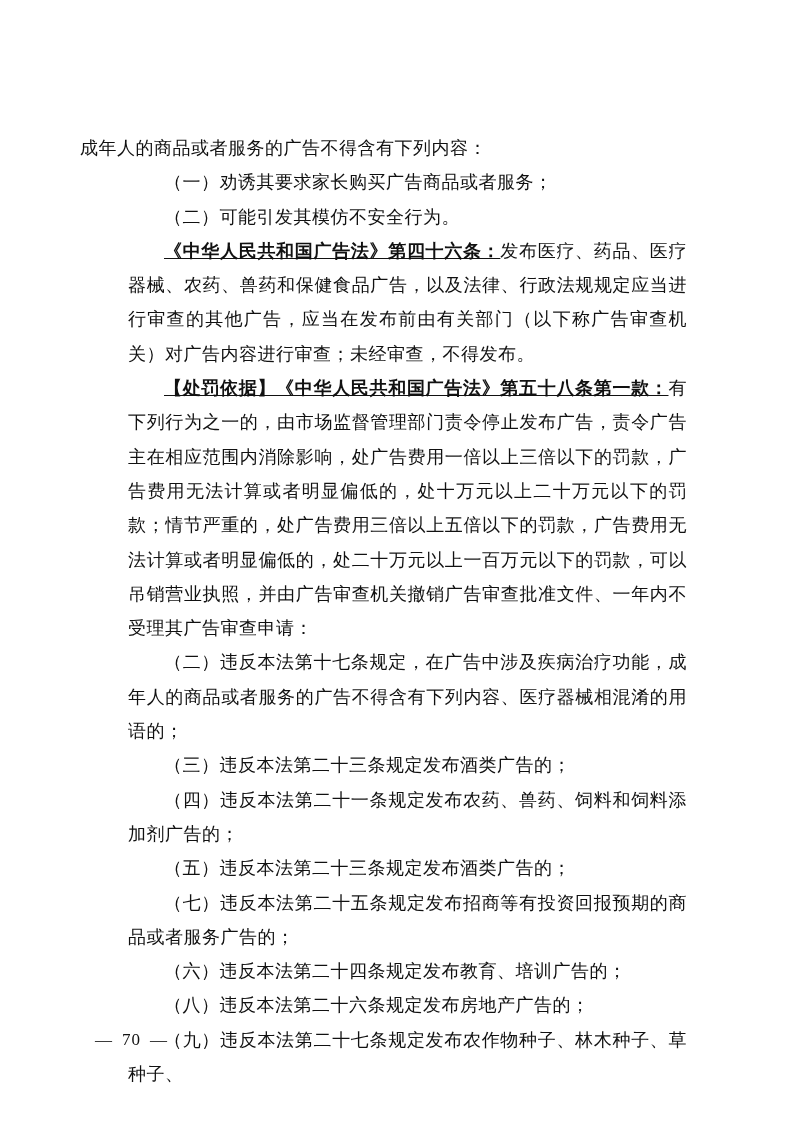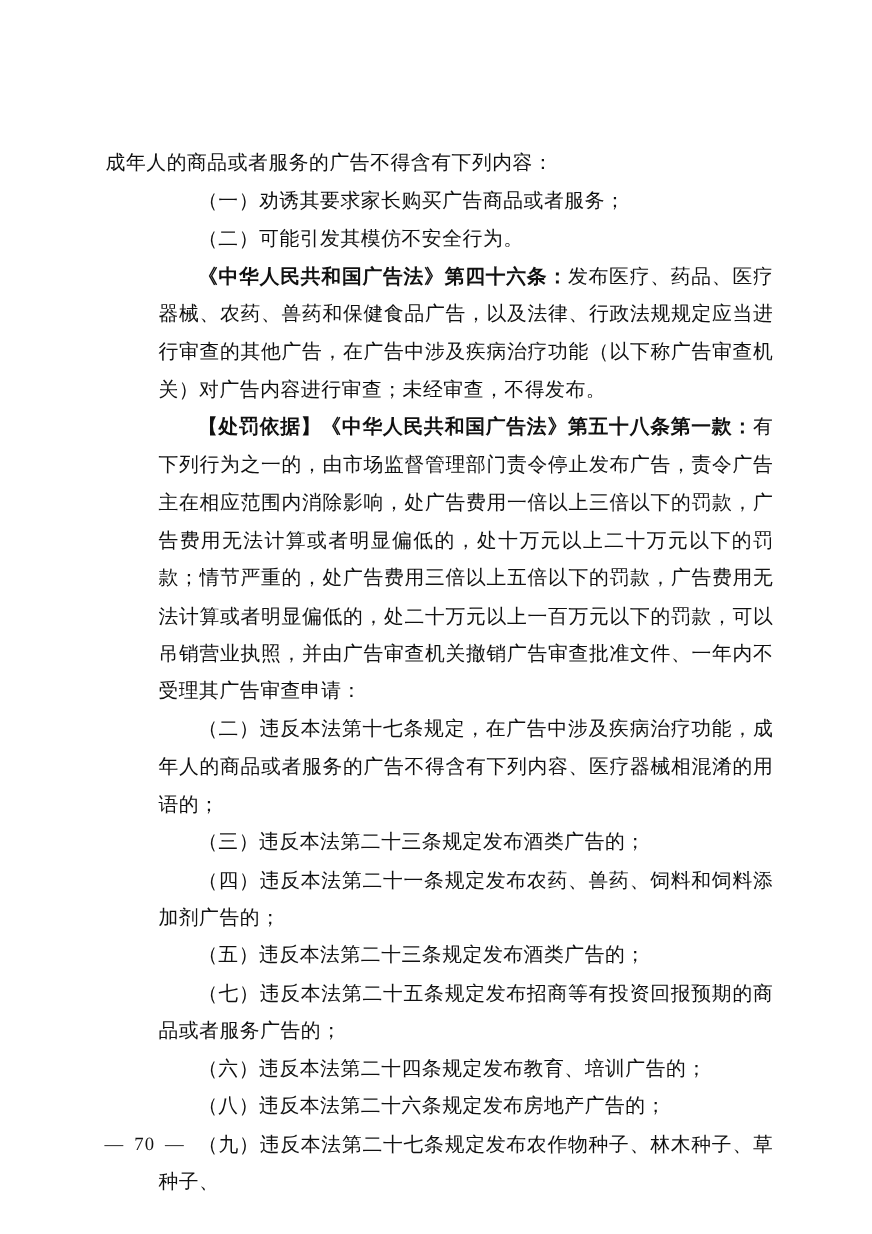--- a/index.html
+++ b/index.html
@@ -15,39 +15,40 @@
   }
   .page {
     position: relative;
     width: 793px;
     height: 1122px;
     background: #ffffff;
     overflow: hidden;
   }
   .doc-body {
     position: absolute;
-    left: 96px;
+    left: 80px;
     top: 131px;
     width: 607px;
   }
   p.para {
     margin: 0;
     padding: 0;
     font-size: 18px;
     line-height: 34.3px;
     text-align: justify;
     letter-spacing: 0.5px;
     word-break: break-all;
   }
   p.para.indent {
     text-indent: 2em;
     margin-left: 48px;
   }
   .seg.bold {
     font-weight: bold;
+    text-decoration: underline;
   }
   .page-footer {
     position: absolute;
     left: 95px;
     top: 1028px;
     font-size: 17px;
     line-height: 24px;
     color: #111111;
     display: inline-flex;
     align-items: baseline;
@@ -57,21 +58,21 @@
 </style>
 </head>
 <body>
 
 <div class="page">
 
   <main class="doc-body">
       <p class="para"><span class="seg">成年人的商品或者服务的广告不得含有下列内容：</span></p>
       <p class="para indent"><span class="seg">（一）劝诱其要求家长购买广告商品或者服务；</span></p>
       <p class="para indent"><span class="seg">（二）可能引发其模仿不安全行为。</span></p>
-      <p class="para indent"><span class="seg bold">《中华人民共和国广告法》第四十六条：</span><span class="seg">发布医疗、药品、医疗器械、农药、兽药和保健食品广告，以及法律、行政法规规定应当进行审查的其他广告，在广告中涉及疾病治疗功能（以下称广告审查机关）对广告内容进行审查；未经审查，不得发布。</span></p>
+      <p class="para indent"><span class="seg bold">《中华人民共和国广告法》第四十六条：</span><span class="seg">发布医疗、药品、医疗器械、农药、兽药和保健食品广告，以及法律、行政法规规定应当进行审查的其他广告，应当在发布前由有关部门（以下称广告审查机关）对广告内容进行审查；未经审查，不得发布。</span></p>
       <p class="para indent"><span class="seg bold">【处罚依据】《中华人民共和国广告法》第五十八条第一款：</span><span class="seg">有下列行为之一的，由市场监督管理部门责令停止发布广告，责令广告主在相应范围内消除影响，处广告费用一倍以上三倍以下的罚款，广告费用无法计算或者明显偏低的，处十万元以上二十万元以下的罚款；情节严重的，处广告费用三倍以上五倍以下的罚款，广告费用无法计算或者明显偏低的，处二十万元以上一百万元以下的罚款，可以吊销营业执照，并由广告审查机关撤销广告审查批准文件、一年内不受理其广告审查申请：</span></p>
       <p class="para indent"><span class="seg">（二）违反本法第十七条规定，在广告中涉及疾病治疗功能，成年人的商品或者服务的广告不得含有下列内容、医疗器械相混淆的用语的；</span></p>
       <p class="para indent"><span class="seg">（三）违反本法第二十三条规定发布酒类广告的；</span></p>
       <p class="para indent"><span class="seg">（四）违反本法第二十一条规定发布农药、兽药、饲料和饲料添加剂广告的；</span></p>
       <p class="para indent"><span class="seg">（五）违反本法第二十三条规定发布酒类广告的；</span></p>
       <p class="para indent"><span class="seg">（七）违反本法第二十五条规定发布招商等有投资回报预期的商品或者服务广告的；</span></p>
       <p class="para indent"><span class="seg">（六）违反本法第二十四条规定发布教育、培训广告的；</span></p>
       <p class="para indent"><span class="seg">（八）违反本法第二十六条规定发布房地产广告的；</span></p>
       <p class="para indent"><span class="seg">（九）违反本法第二十七条规定发布农作物种子、林木种子、草种子、</span></p>
     </main>

